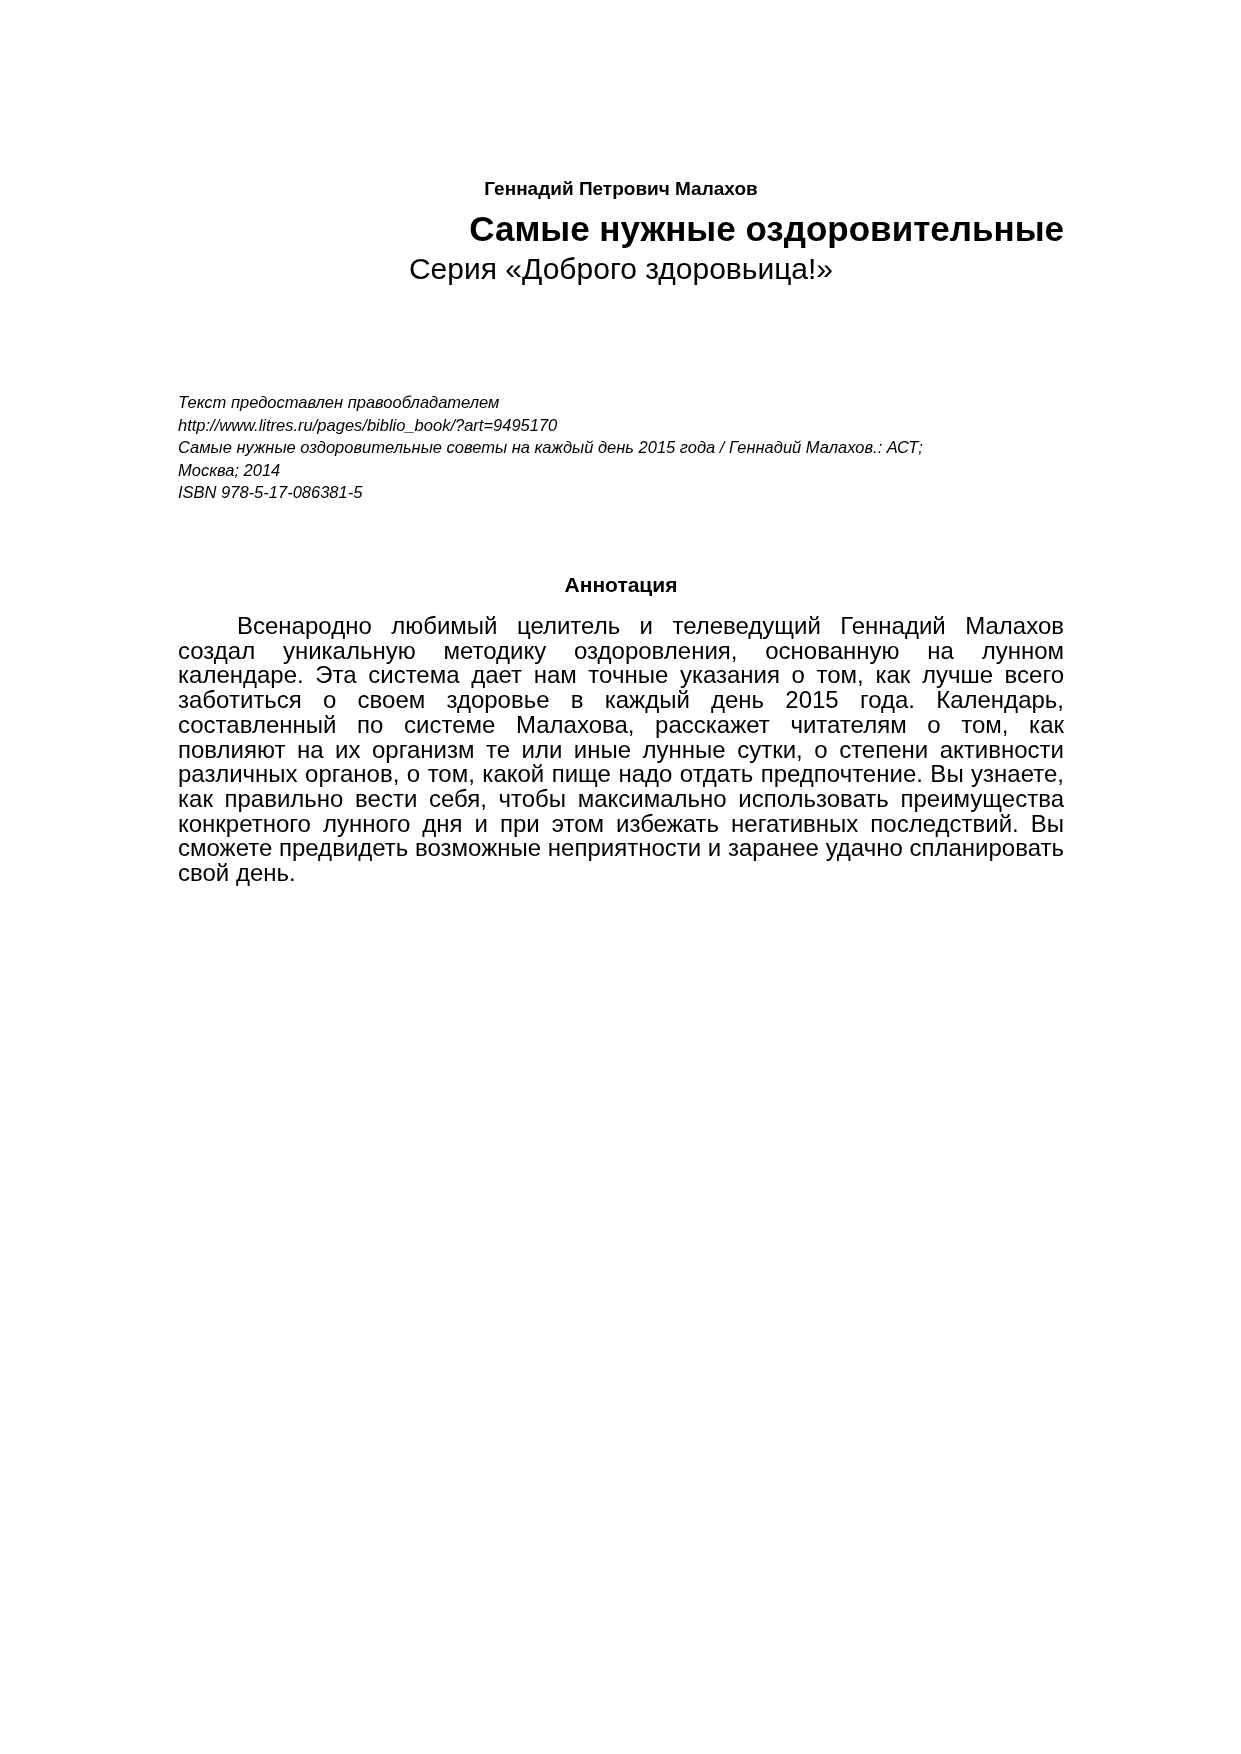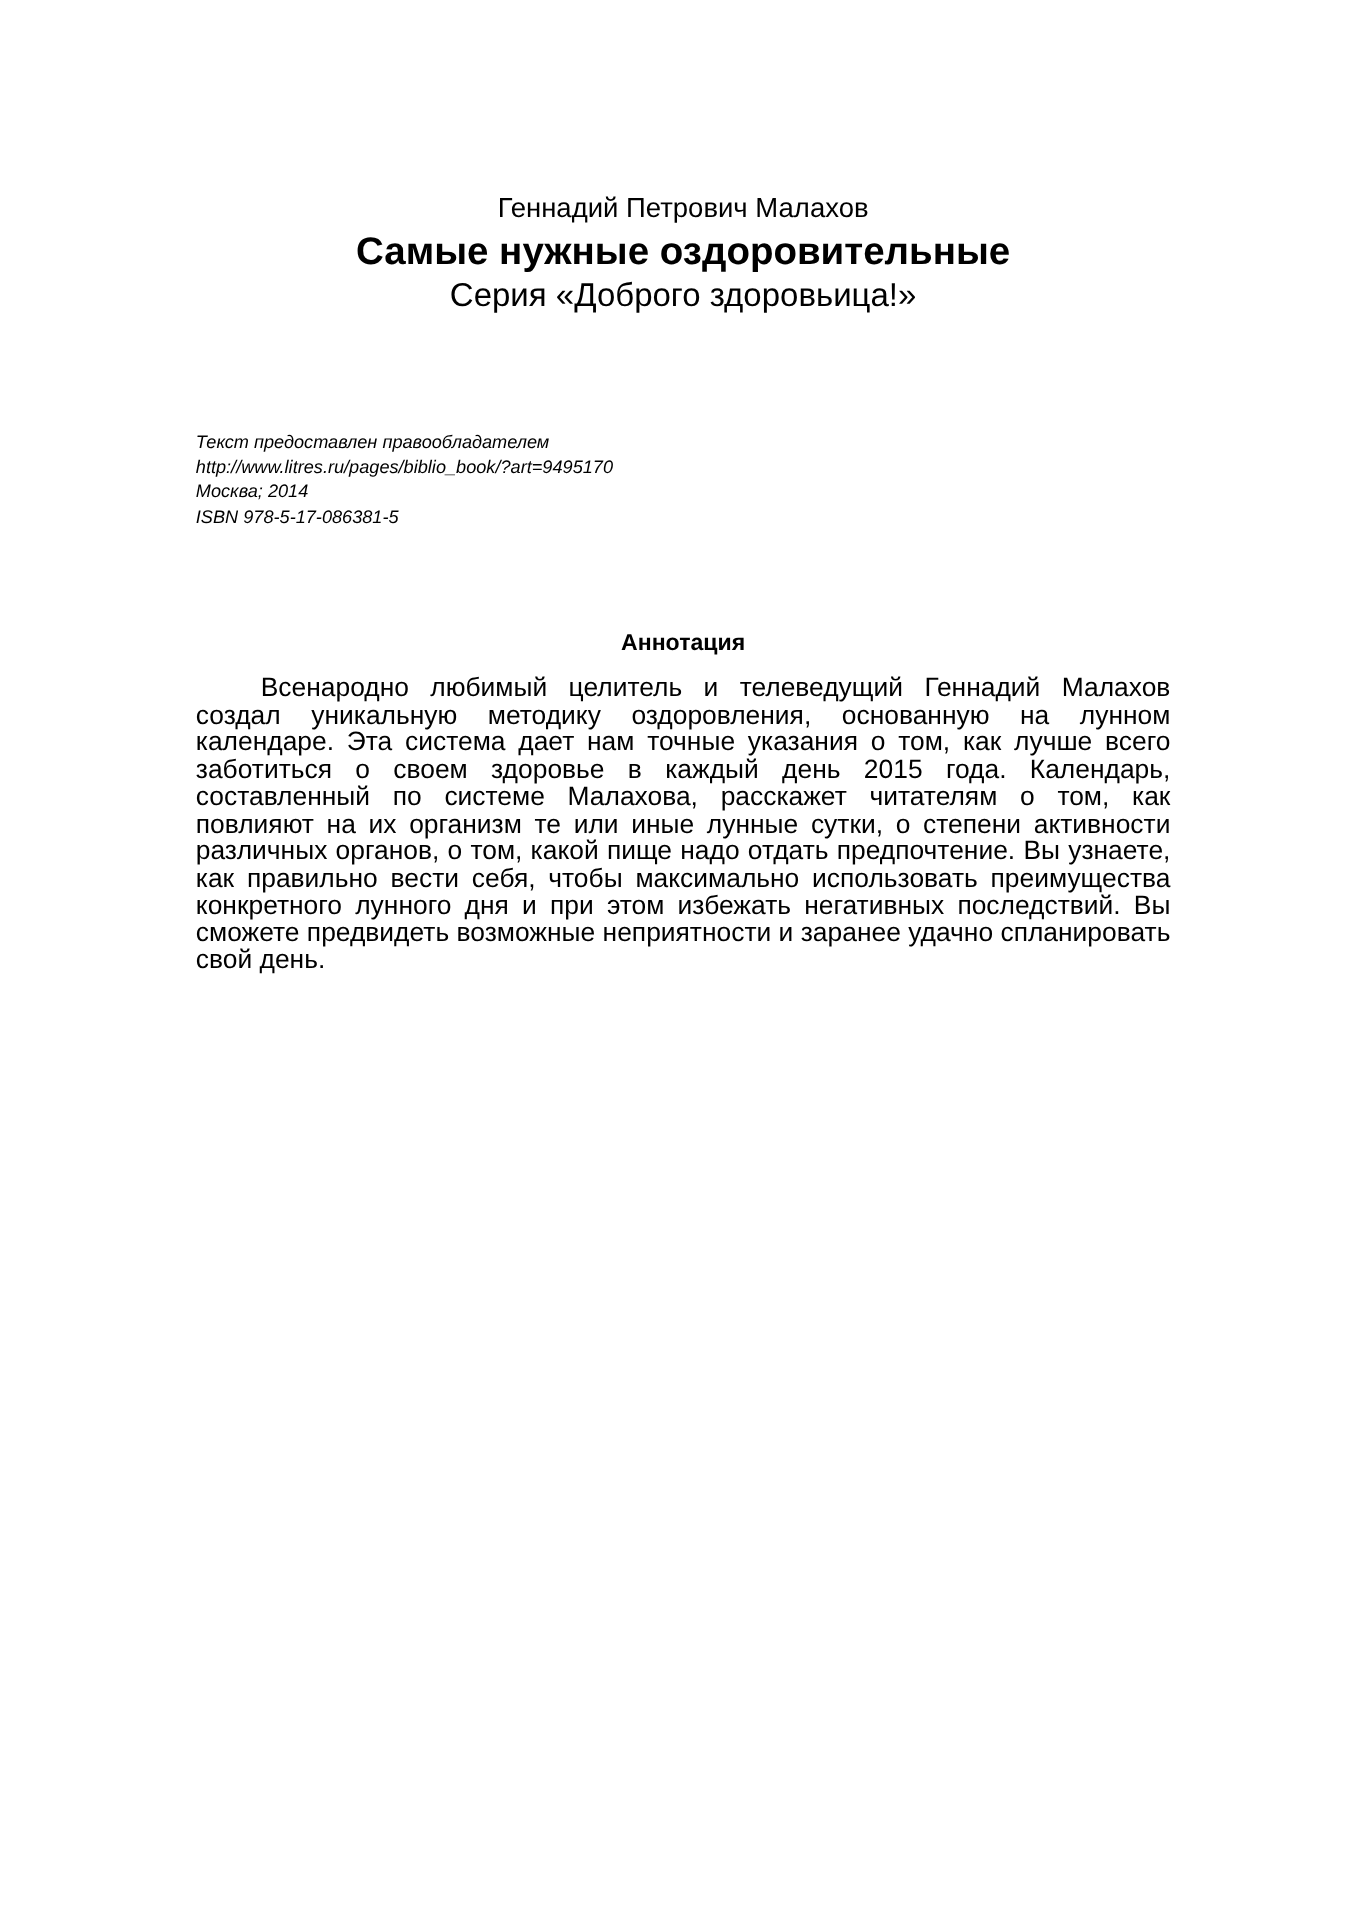--- a/index.html
+++ b/index.html
@@ -24,30 +24,31 @@
       background: #ffffff;
     }
     .title-block {
       position: absolute;
       left: 178px;
       width: 886px;
       top: 174px;
       text-align: center;
     }
     .author {
-      font-size: 25px;
-      font-weight: normal;
+      font-size: 19px;
+      font-weight: bold;
       line-height: 30px;
       margin: 0;
     }
     .book-title {
       font-size: 35px;
       font-weight: bold;
       line-height: 42px;
       margin: 4px 0 0 0;
+      text-align: right;
     }
     .series {
       font-size: 30px;
       font-weight: normal;
       line-height: 38px;
       margin: 0;
     }
     .source-block {
       position: absolute;
       left: 178px;
@@ -90,20 +91,21 @@
     <p class="author">Геннадий Петрович Малахов</p>
     <p class="book-title">
       <span>Самые нужные оздоровительные</span><br>
     </p>
     <p class="series">Серия «Доброго здоровьица!»</p>
   </div>
 
   <div class="source-block">
     <span class="source-line">Текст предоставлен правообладателем</span>
     <span class="source-line">http://www.litres.ru/pages/biblio_book/?art=9495170</span>
+    <span class="source-line">Самые нужные оздоровительные советы на каждый день 2015 года / Геннадий Малахов.: АСТ;</span>
     <span class="source-line">Москва; 2014</span>
     <span class="source-line">ISBN 978-5-17-086381-5</span>
   </div>
 
   <div class="annotation-block">
     <h2 class="annotation-heading">Аннотация</h2>
     <p class="annotation-text">Всенародно любимый целитель и телеведущий Геннадий Малахов создал уникальную методику оздоровления, основанную на лунном календаре. Эта система дает нам точные указания о том, как лучше всего заботиться о своем здоровье в каждый день 2015 года. Календарь, составленный по системе Малахова, расскажет читателям о том, как повлияют на их организм те или иные лунные сутки, о степени активности различных органов, о том, какой пище надо отдать предпочтение. Вы узнаете, как правильно вести себя, чтобы максимально использовать преимущества конкретного лунного дня и при этом избежать негативных последствий. Вы сможете предвидеть возможные неприятности и заранее удачно спланировать свой день.</p>
   </div>
 
 </div>

